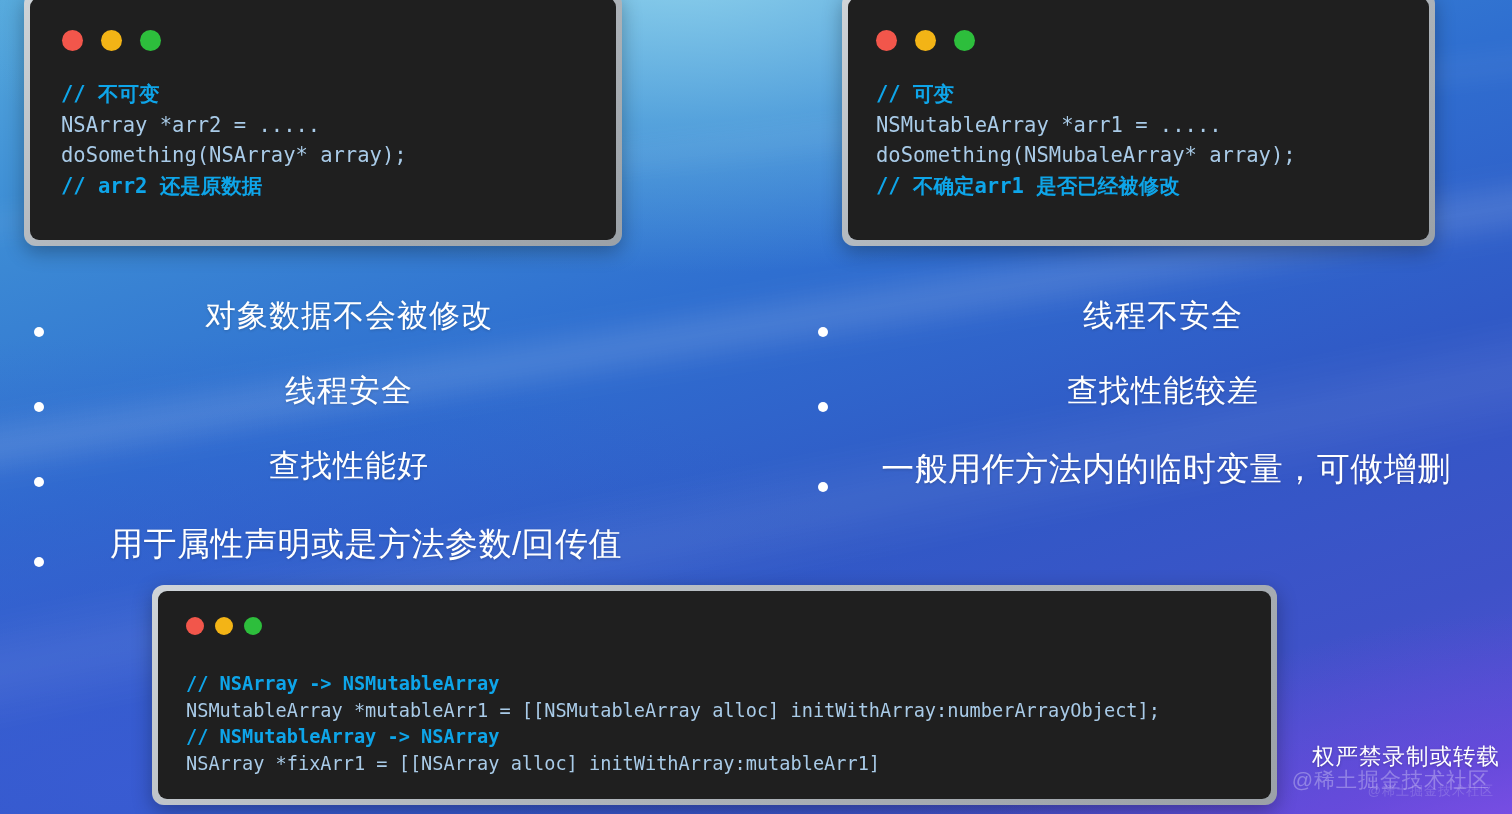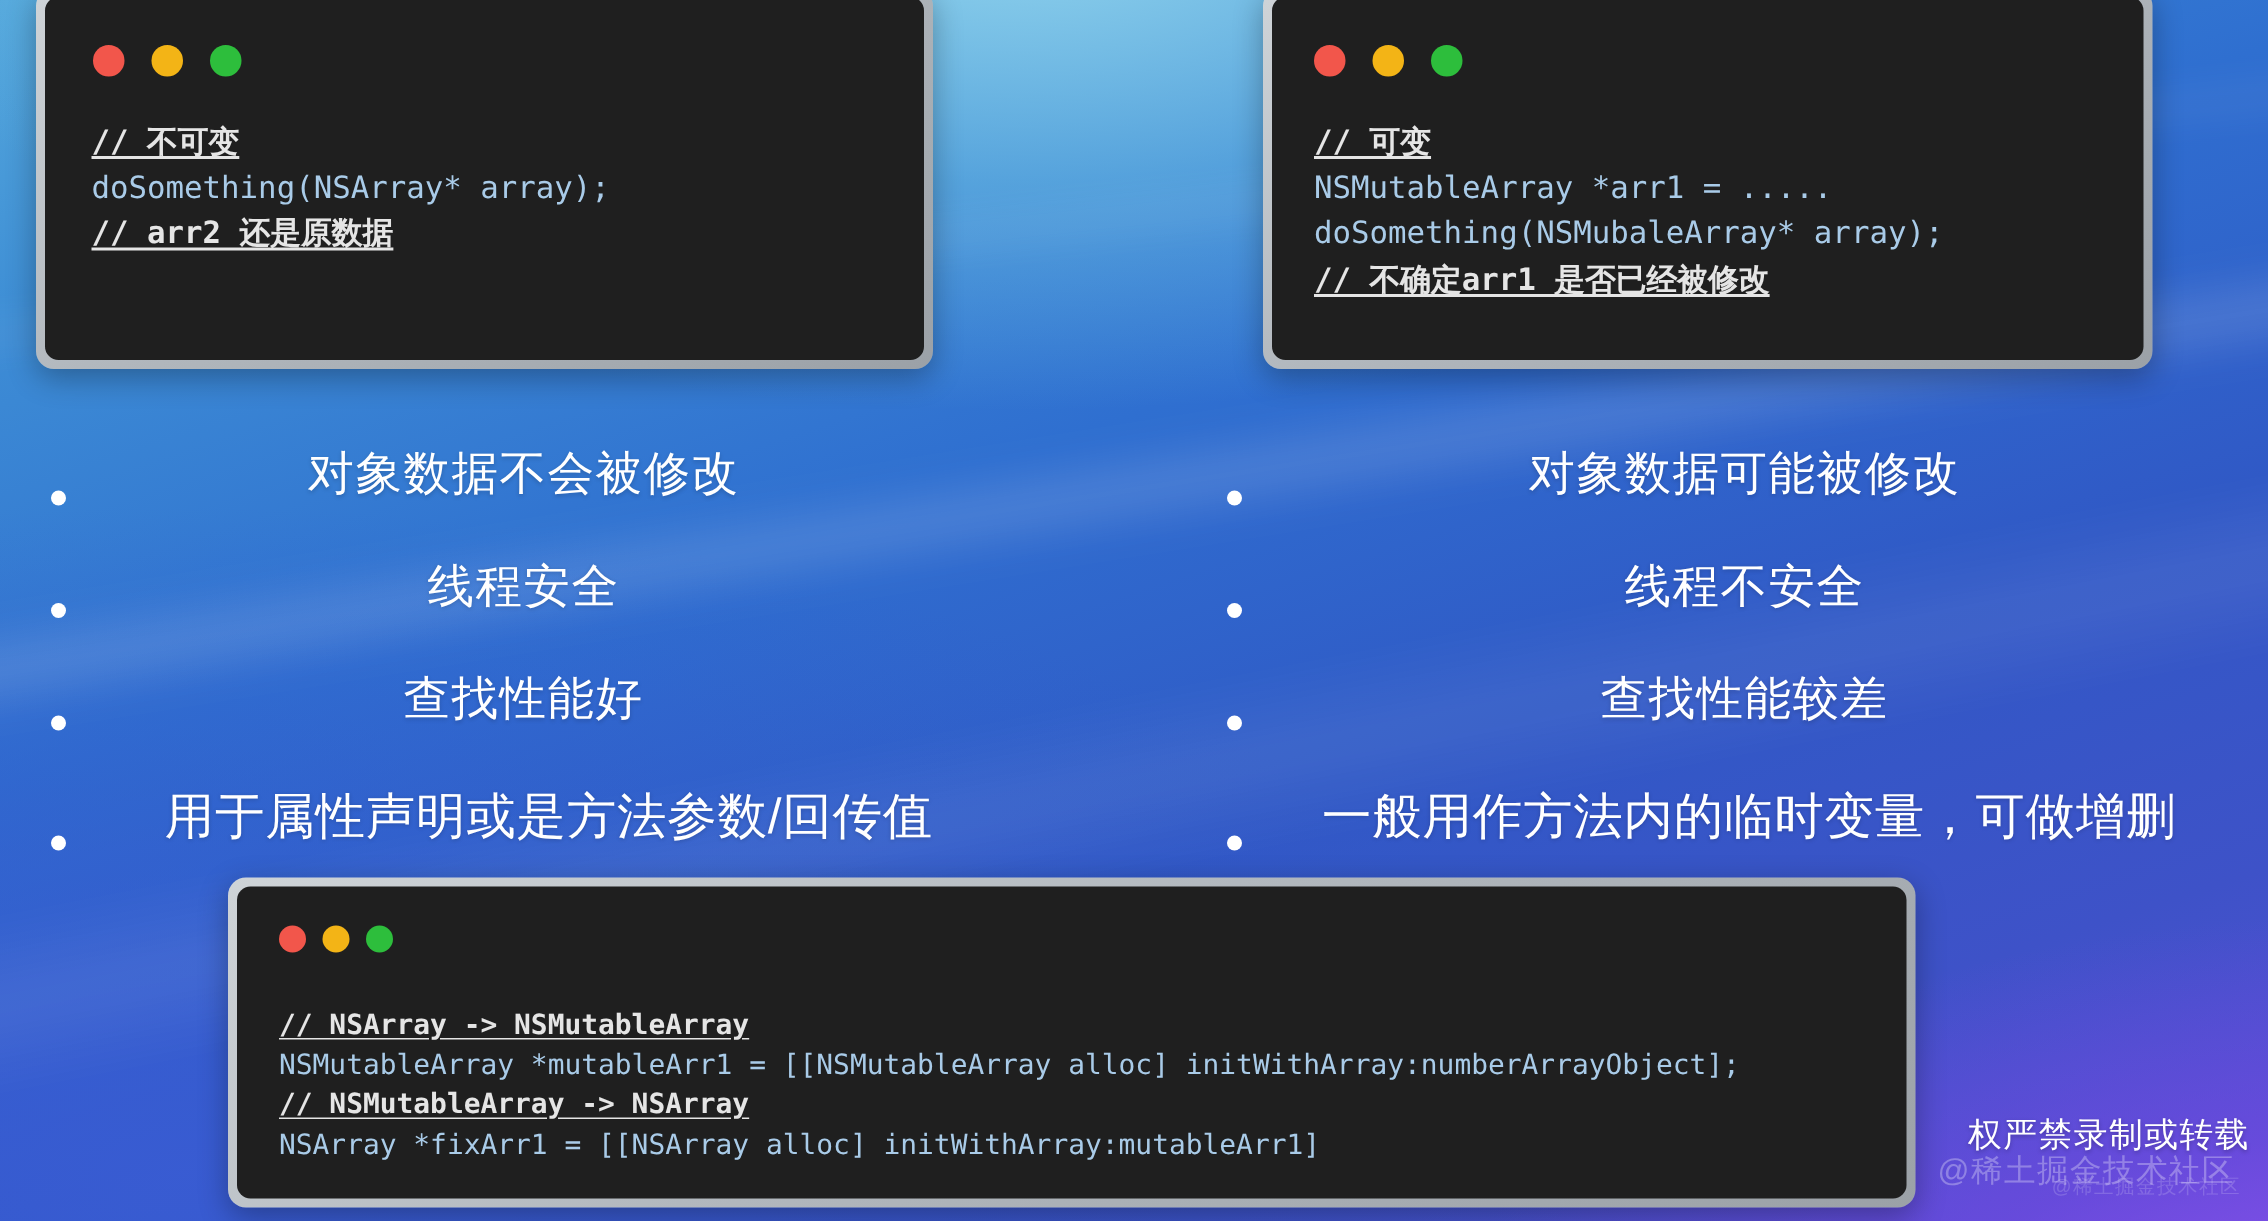--- a/index.html
+++ b/index.html
@@ -56,23 +56,22 @@
   .dot.green  { background: #2DBE3C; }
 
   .code-body {
     position: absolute;
     font-family: "DejaVu Sans Mono", "Liberation Mono", monospace;
     white-space: pre;
     color: #A9CBE8;
   }
   .code-line { display: block; }
   .cmt {
-    color: #e5e5e5;
+    color: #0ea5e9;
     font-weight: bold;
-    text-decoration: underline;
     text-underline-offset: 3px;
   }
 
   
   #win-left  { left: 24px;  top: -8px; width: 598px; height: 254px; }
   #win-left .dots { left: 32px; top: 32px; gap: 18px; }
   #win-left .dot { width: 21px; height: 21px; }
   #win-left .code-body { left: 31px; top: 81px; font-size: 20.5px; line-height: 30.5px; }
 
   
@@ -163,21 +162,21 @@
   <div class="streak streak-a"></div>
   <div class="streak streak-b"></div>
 
   <div id="win-left" class="code-frame">
     <div class="code-window">
       <div class="dots">
         <span class="dot red"></span>
         <span class="dot yellow"></span>
         <span class="dot green"></span>
       </div>
-      <code class="code-body"><span class="code-line cmt">// 不可变</span><span class="code-line">doSomething(NSArray* array);</span><span class="code-line cmt">// arr2 还是原数据</span></code>
+      <code class="code-body"><span class="code-line cmt">// 不可变</span><span class="code-line">NSArray *arr2 = .....</span><span class="code-line">doSomething(NSArray* array);</span><span class="code-line cmt">// arr2 还是原数据</span></code>
     </div>
   </div>
 
   <div id="win-right" class="code-frame">
     <div class="code-window">
       <div class="dots">
         <span class="dot red"></span>
         <span class="dot yellow"></span>
         <span class="dot green"></span>
       </div>
@@ -198,24 +197,20 @@
       <span class="marker"></span>
       <span class="btext">查找性能好</span>
     </div>
     <div class="bullet-row r3 wide">
       <span class="marker"></span>
       <span class="btext">用于属性声明或是方法参数/回传值</span>
     </div>
   </div>
 
   <div id="col-right" class="bullets">
-    <div class="bullet-row r0">
-      <span class="marker"></span>
-      <span class="btext">对象数据可能被修改</span>
-    </div>
     <div class="bullet-row r1">
       <span class="marker"></span>
       <span class="btext">线程不安全</span>
     </div>
     <div class="bullet-row r2">
       <span class="marker"></span>
       <span class="btext">查找性能较差</span>
     </div>
     <div class="bullet-row r3 wide">
       <span class="marker"></span>

